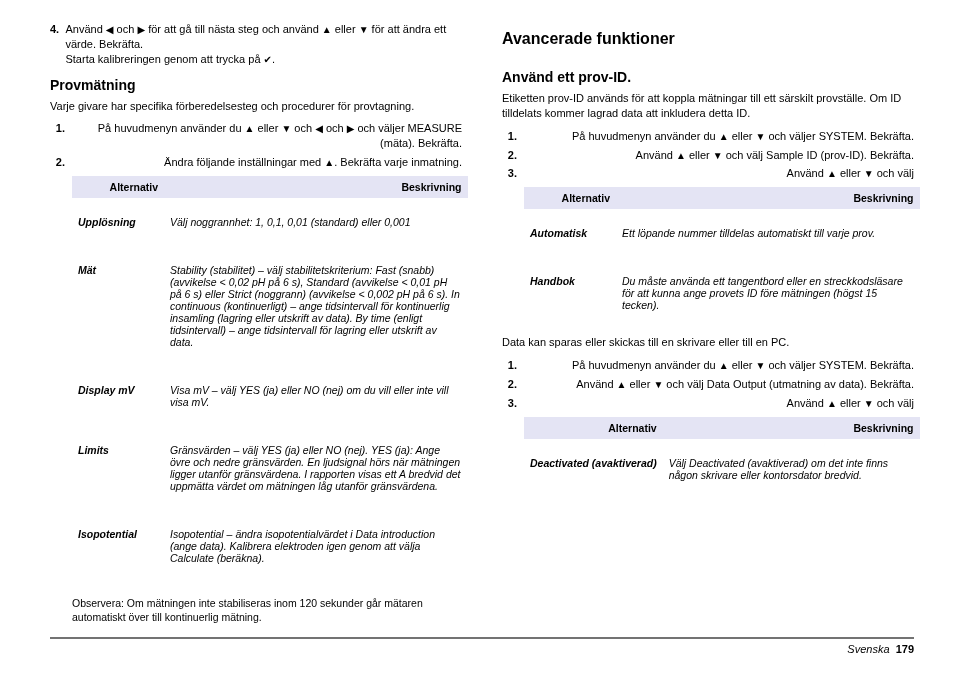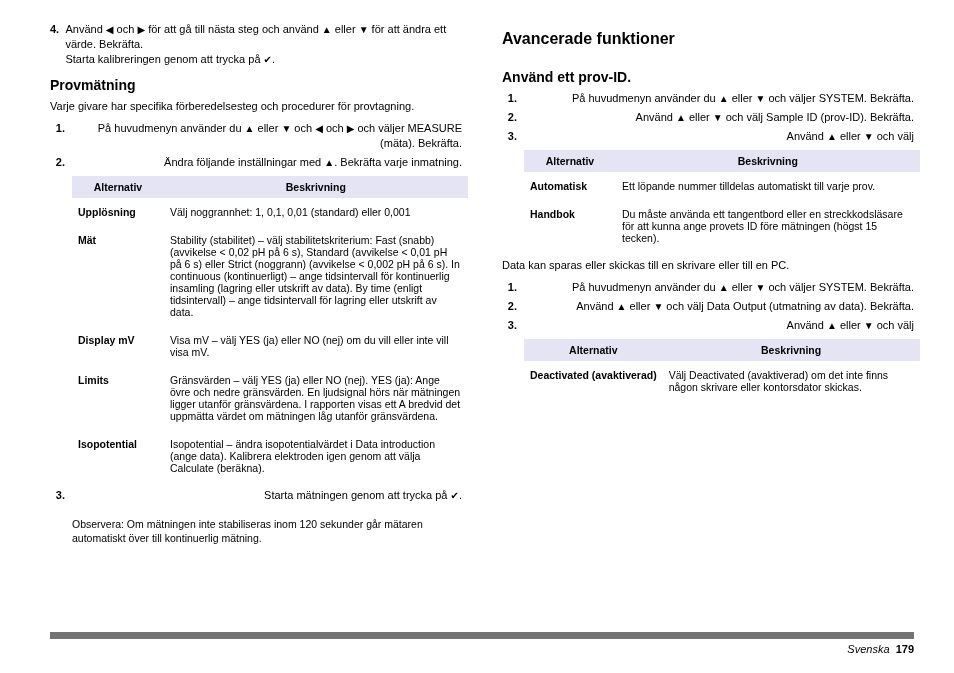--- a/index.html
+++ b/index.html
@@ -48,28 +48,29 @@
   ol li::marker {
     font-weight: bold;
   }
   table {
     border-collapse: collapse;
     width: 96%;
     margin: 6px 0 6px 22px;
     font-size: 10.5px;
   }
   table th {
-    text-align: center;
+    text-align: right;
     background: #e4e4f4;
     padding: 5px 6px;
     font-weight: bold;
   }
   table td {
-    padding: 8px 6px;
+    padding: 18px 6px;
     vertical-align: top;
+    font-style: italic;
   }
   table td:first-child {
     font-weight: bold;
     width: 80px;
     white-space: nowrap;
   }
   .t3 td:first-child { width: 95px; }
   .note {
     font-size: 10.5px;
     margin: 14px 0 4px 22px;
@@ -79,21 +80,21 @@
     display: inline-block;
     font-size: 10px;
     line-height: 1;
     vertical-align: baseline;
   }
   .footer {
     position: absolute;
     bottom: 18px;
     left: 50px;
     right: 40px;
-    border-top: 7px solid #737373;
+    border-top: 2px solid #737373;
     padding-top: 4px;
     font-size: 11px;
     text-align: right;
   }
   .footer .lang { font-style: italic; }
   .footer .num { font-weight: bold; }
 </style>
 </head>
 <body>
 
@@ -143,31 +144,27 @@
             <td>Limits</td>
             <td>Gränsvärden – välj YES (ja) eller NO (nej). YES (ja): Ange övre och nedre gränsvärden. En ljudsignal hörs när mätningen ligger utanför gränsvärdena. I rapporten visas ett A bredvid det uppmätta värdet om mätningen låg utanför gränsvärdena.</td>
           </tr>
       <tr>
             <td>Isopotential</td>
             <td>Isopotential – ändra isopotentialvärdet i Data introduction (ange data). Kalibrera elektroden igen genom att välja Calculate (beräkna).</td>
           </tr>
     </tbody>
       </table>
 
-    <ol start="3">
-      <li>
-        <span>Starta mätningen genom att trycka på </span><span class="icon">✔</span><span>.</span>
-      </li>
-    </ol>
     <div class="note">Observera: Om mätningen inte stabiliseras inom 120 sekunder går mätaren automatiskt över till kontinuerlig mätning.</div>
   </div>
 
   <div class="col">
     <h2>Avancerade funktioner</h2>
     <h3>Använd ett prov-ID.</h3>
+    <p>Etiketten prov-ID används för att koppla mätningar till ett särskilt provställe. Om ID tilldelats kommer lagrad data att inkludera detta ID.</p>
 
     <ol>
       <li>
         <span>På huvudmenyn använder du </span><span class="icon">▲</span><span> eller </span><span class="icon">▼</span><span> och väljer SYSTEM. Bekräfta.</span>
       </li>
       <li>
         <span>Använd </span><span class="icon">▲</span><span> eller </span><span class="icon">▼</span><span> och välj Sample ID (prov-ID). Bekräfta.</span>
       </li>
       <li>
         <span>Använd </span><span class="icon">▲</span><span> eller </span><span class="icon">▼</span><span> och välj</span>
@@ -206,21 +203,21 @@
     </ol>
 
     <table class="t3">
       <tbody>
           <tr>
             <th>Alternativ</th>
             <th>Beskrivning</th>
           </tr>
       <tr>
             <td>Deactivated (avaktiverad)</td>
-            <td>Välj Deactivated (avaktiverad) om det inte finns någon skrivare eller kontorsdator skickas.</td>
+            <td>Välj Deactivated (avaktiverad) om det inte finns någon skrivare eller kontorsdator bredvid.</td>
           </tr>
     </tbody>
       </table>
   </div>
 </div>
 
 <div class="footer">
   <span class="lang">Svenska</span>&nbsp;&nbsp;<span class="num">179</span>
 </div>
 

